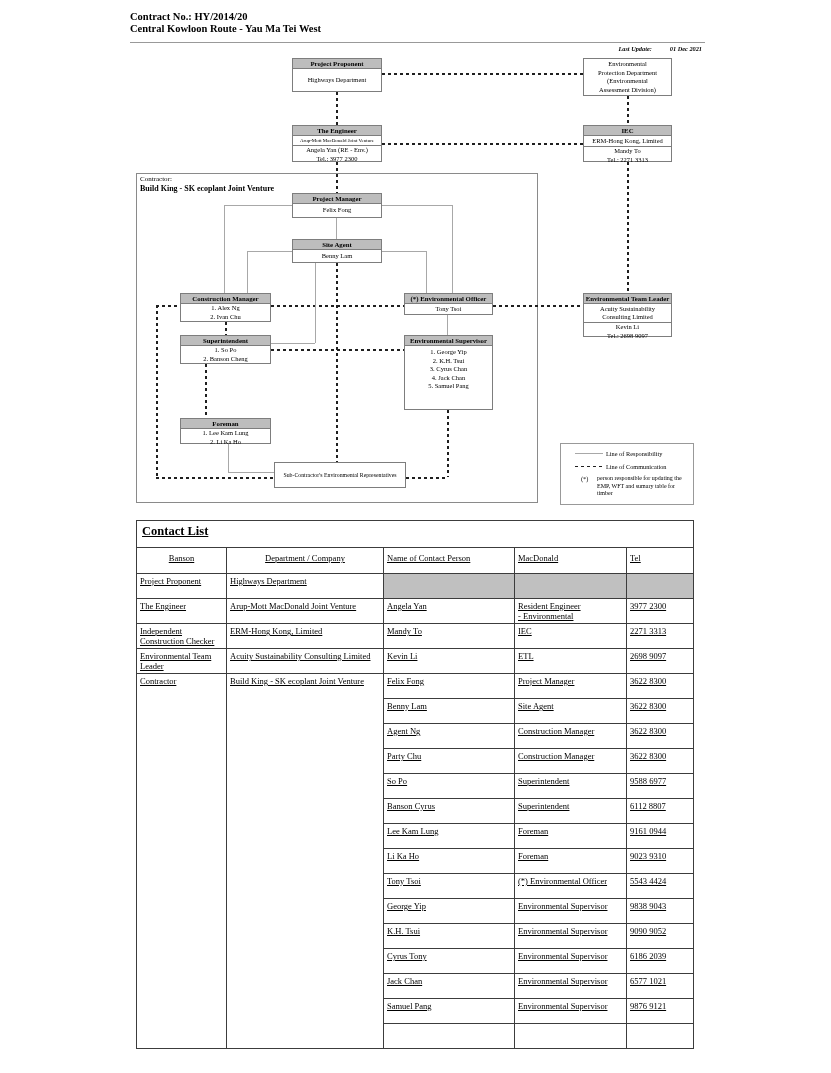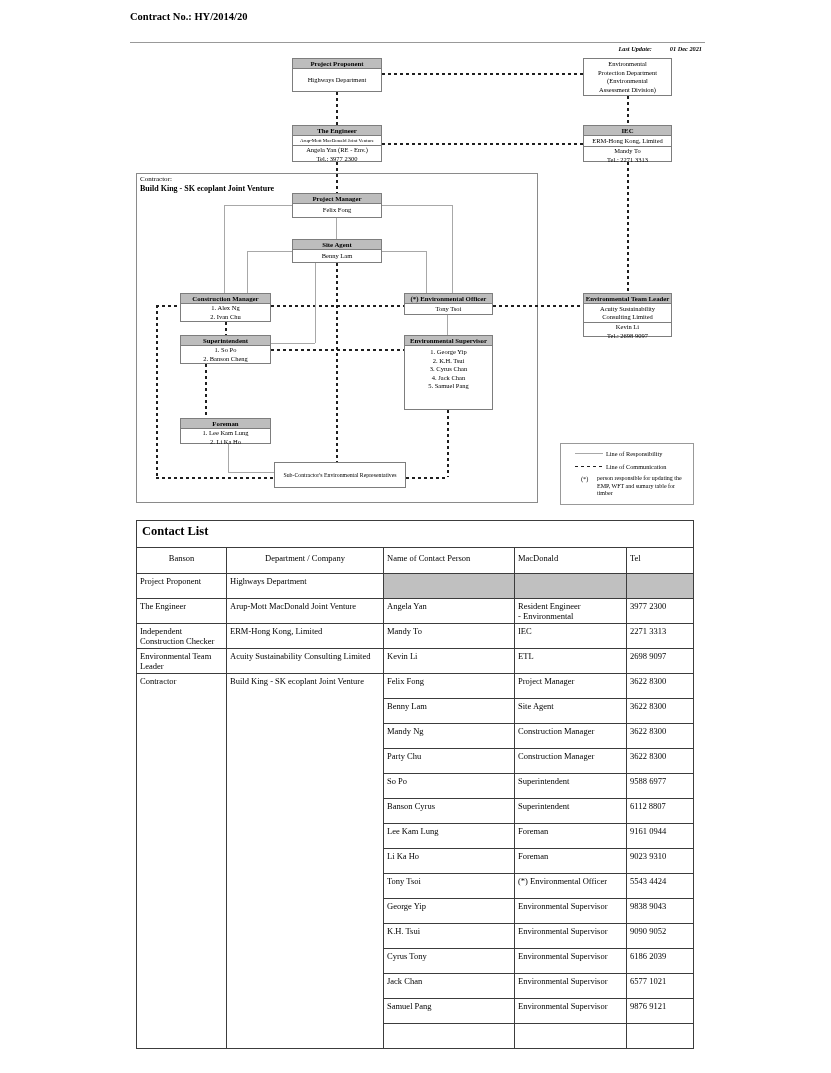--- a/index.html
+++ b/index.html
@@ -45,39 +45,40 @@
   .legend-row.note{align-items:flex-start;margin-top:5px;}
   .sample{display:inline-block;width:28px;flex:0 0 28px;}
   .sample.solid{height:1px;background:#a8a8a8;}
   .sample.dashed{height:1.5px;background:repeating-linear-gradient(90deg,#1f1f1f 0 3px,transparent 3px 6px);}
   .legend-row .lbl{margin-left:3px;}
   .legend-row .ast{flex:0 0 16px;margin-left:6px;}
   .legend-row .note-text{flex:1;font-size:6px;line-height:7.5px;text-align:left;padding-right:2px;}
 
   
   .contact-wrap{position:absolute;left:136px;top:520px;}
-  table.contact{border-collapse:collapse;table-layout:fixed;width:557px;font-size:8.5px;}
+  table.contact{border-collapse:collapse;table-layout:fixed;width:557px;font-size:8.5px;text-decoration:underline;}
   table.contact col.c0{width:90px;} table.contact col.c1{width:157px;}
   table.contact col.c2{width:131px;} table.contact col.c3{width:112px;} table.contact col.c4{width:67px;}
   table.contact th,table.contact td{border:1px solid #3c3c3c;box-sizing:border-box;
       padding:2px 3px;vertical-align:top;text-align:left;line-height:10px;font-weight:normal;}
   table.contact .title-cell{height:27px;font-size:12.5px;font-weight:bold;padding:5px 5px;}
   table.contact thead th{height:26px;padding-top:5px;}
   table.contact thead th.center{text-align:center;}
   table.contact td{height:25px;}
   table.contact td.shaded{background:var(--shaded-fill,#c0c0c0);}
   table.contact td.pre{white-space:pre-line;}
 </style>
 </head>
 <body>
 
 <div id="page">
 
   <div class="doc-title">
     <div>Contract No.: HY/2014/20</div>
+    <div>Central Kowloon Route - Yau Ma Tei West</div>
   </div>
   <div class="head-rule"></div>
   <div class="last-update">
     <span>Last Update:</span><span class="val">01 Dec 2021</span>
   </div>
 
   <div id="org-chart">
 
     <div class="frame" style="left:136px;top:173px;width:402px;height:330px;"></div>
     <div class="contractor-label">Contractor:</div>
@@ -289,21 +290,21 @@
             <td>Felix Fong</td>
             <td class="pre">Project Manager</td>
             <td>3622 8300</td>
           </tr>
           <tr>
             <td>Benny Lam</td>
             <td class="pre">Site Agent</td>
             <td>3622 8300</td>
           </tr>
           <tr>
-            <td>Mandy Ng</td>
+            <td>Agent Ng</td>
             <td class="pre">Construction Manager</td>
             <td>3622 8300</td>
           </tr>
           <tr>
             <td>Party Chu</td>
             <td class="pre">Construction Manager</td>
             <td>3622 8300</td>
           </tr>
           <tr>
             <td>So Po</td>

